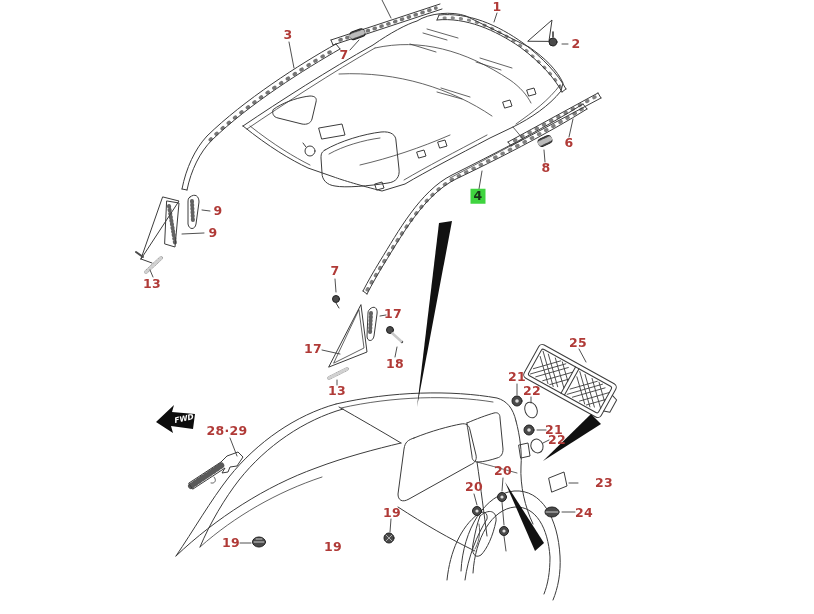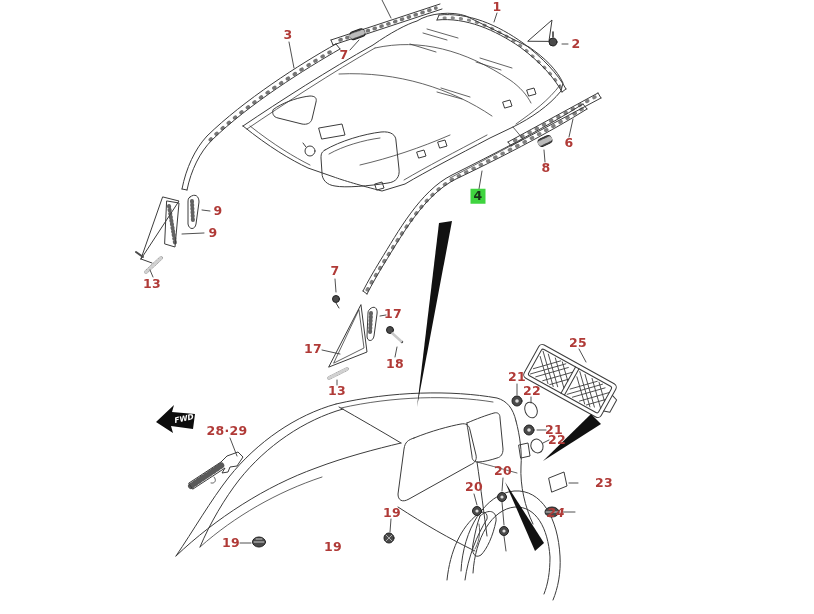--- a/index.html
+++ b/index.html
@@ -257,18 +257,18 @@
       <div class="part-label" style="left: 578px; top: 343px;">25</div>
       <div class="part-label" style="left: 517px; top: 377px;">21</div>
       <div class="part-label" style="left: 532px; top: 391px;">22</div>
       <div class="part-label" style="left: 554px; top: 430px;">21</div>
       <div class="part-label" style="left: 557px; top: 440px;">22</div>
       <div class="part-label" style="left: 227px; top: 431px; text-align: center;">28·29</div>
       <div class="part-label" style="left: 503px; top: 471px;">20</div>
       <div class="part-label" style="left: 474px; top: 487px;">20</div>
       <div class="part-label" style="left: 604px; top: 483px;">23</div>
       <div class="part-label" style="left: 392px; top: 513px;">19</div>
-      <div class="part-label" style="left: 556px; top: 513px; font-style: italic;">24</div>
+      <div class="part-label" style="left: 584px; top: 513px;">24</div>
       <div class="part-label" style="left: 231px; top: 543px;">19</div>
       <div class="part-label" style="left: 333px; top: 547px;">19</div>
     </div>
 
 </div>
 
 </body></html>

